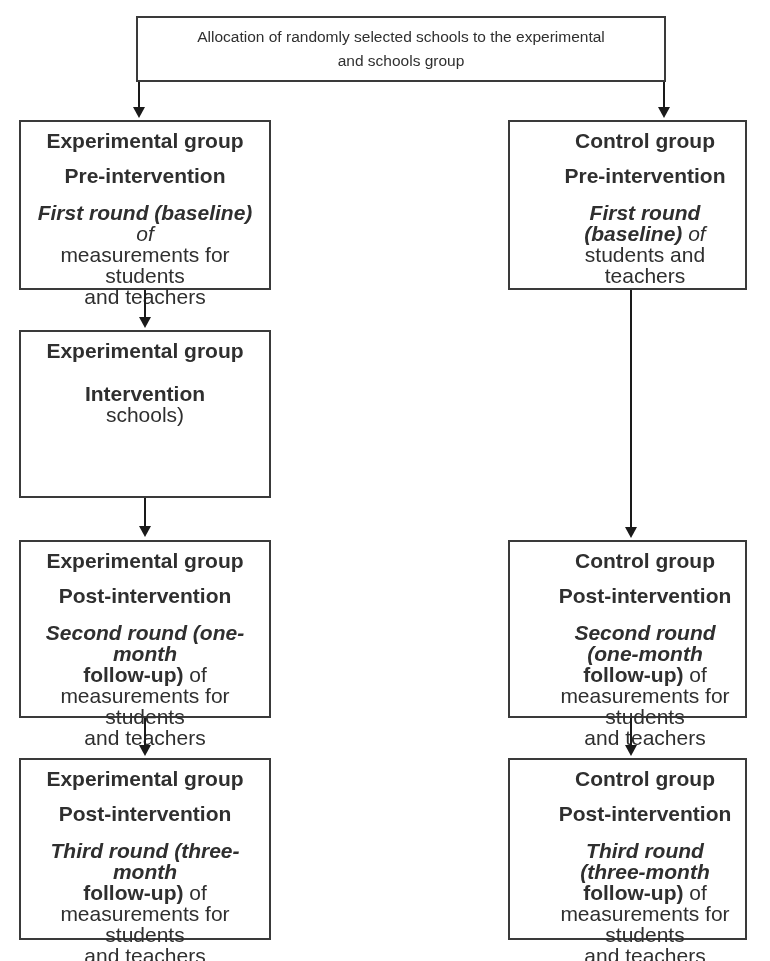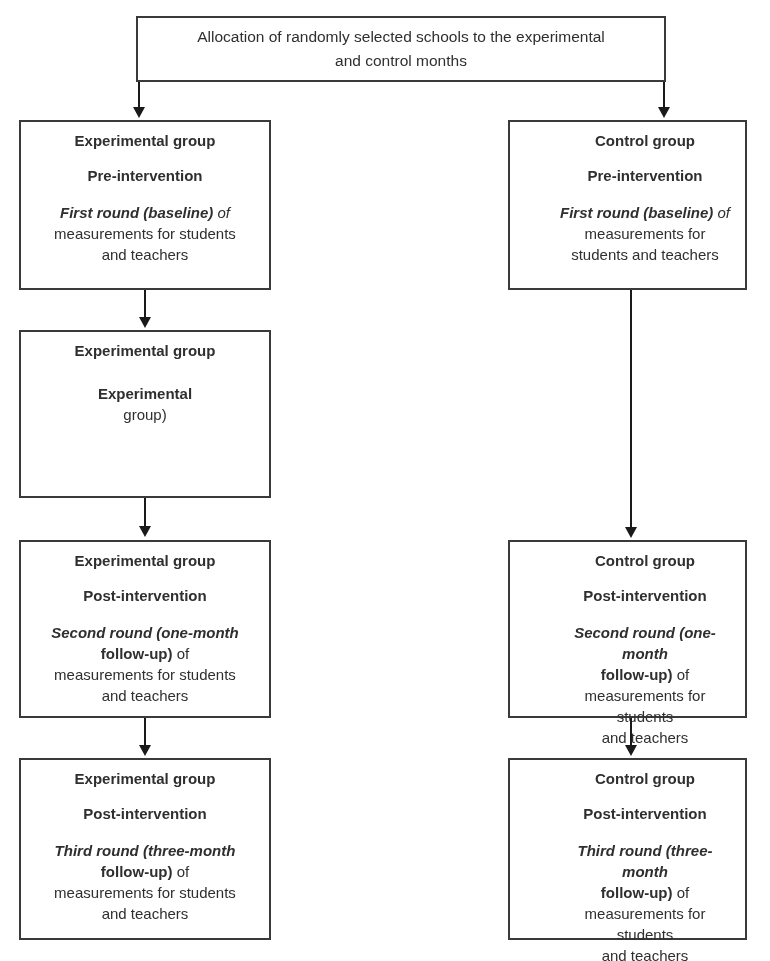--- a/index.html
+++ b/index.html
@@ -56,21 +56,21 @@
   
   .col-left  { left: 19px;  width: 252px; }
   .col-right { left: 508px; width: 239px; padding-left: 45px; }
 
   .row1 { top: 120px; height: 170px; }
   .row2 { top: 330px; height: 168px; }
   .row3 { top: 540px; height: 178px; }
   .row4 { top: 758px; height: 182px; }
 
   .line {
-    font-size: 15px;
+    font-size: 21px;
     line-height: 21px;
     font-weight: 400;
     margin: 0;
     width: 100%;
   }
   .line.bold { font-weight: 700; }
 
   .gap-a { margin-top: 14px; font-weight: bold; }
   .gap-b { margin-top: 16px; font-style: italic; }
   .gap-c { margin-top: 22px; }
@@ -108,43 +108,43 @@
   .conn-r34 { left: 630px; top: 718px; height: 29px; }
   .ah-r34   { left: 625px; top: 745px; }
 </style>
 </head>
 <body>
 
 <div id="canvas">
 
   <div class="box header-box">
     <span class="hline">Allocation of randomly selected schools to the experimental</span>
-    <span class="hline">and control months</span>
+    <span class="hline">and schools group</span>
   </div>
 
   <div class="vline split-stub-left"></div>
   <div class="arrow-head ah-split-left"></div>
   <div class="vline split-stub-right"></div>
   <div class="arrow-head ah-split-right"></div>
 
   <div class="box stage-box col-left row1">
     <div class="line bold">Experimental group</div>
     <div class="line gap-a">Pre-intervention</div>
     <div class="line gap-b"><span class="b">First round (baseline)</span><span> of</span></div>
     <div class="line">measurements for students</div>
     <div class="line">and teachers</div>
   </div>
 
   <div class="vline conn-l12"></div>
   <div class="arrow-head ah-l12"></div>
 
   <div class="box stage-box col-left row2">
     <div class="line bold">Experimental group</div>
-    <div class="line bold gap-c">Experimental</div>
-    <div class="line">group)</div>
+    <div class="line bold gap-c">Intervention</div>
+    <div class="line">schools)</div>
   </div>
 
   <div class="vline conn-l23"></div>
   <div class="arrow-head ah-l23"></div>
 
   <div class="box stage-box col-left row3">
     <div class="line bold">Experimental group</div>
     <div class="line gap-a">Post-intervention</div>
     <div class="line bold gap-b">Second round (one-month</div>
     <div class="line"><span class="b">follow-up)</span><span> of</span></div>
@@ -161,21 +161,20 @@
     <div class="line bold gap-b">Third round (three-month</div>
     <div class="line"><span class="b">follow-up)</span><span> of</span></div>
     <div class="line">measurements for students</div>
     <div class="line">and teachers</div>
   </div>
 
   <div class="box stage-box col-right row1">
     <div class="line bold">Control group</div>
     <div class="line gap-a">Pre-intervention</div>
     <div class="line gap-b"><span class="b">First round (baseline)</span><span> of</span></div>
-    <div class="line">measurements for</div>
     <div class="line">students and teachers</div>
   </div>
 
   <div class="vline conn-r13"></div>
   <div class="arrow-head ah-r13"></div>
 
   <div class="box stage-box col-right row3">
     <div class="line bold">Control group</div>
     <div class="line gap-a">Post-intervention</div>
     <div class="line bold gap-b">Second round (one-month</div>

